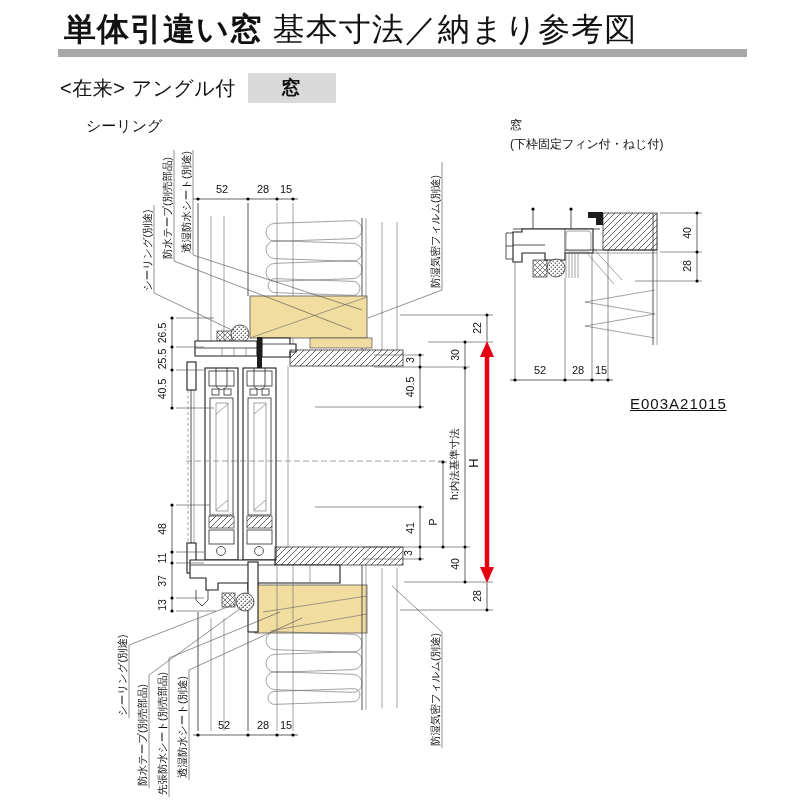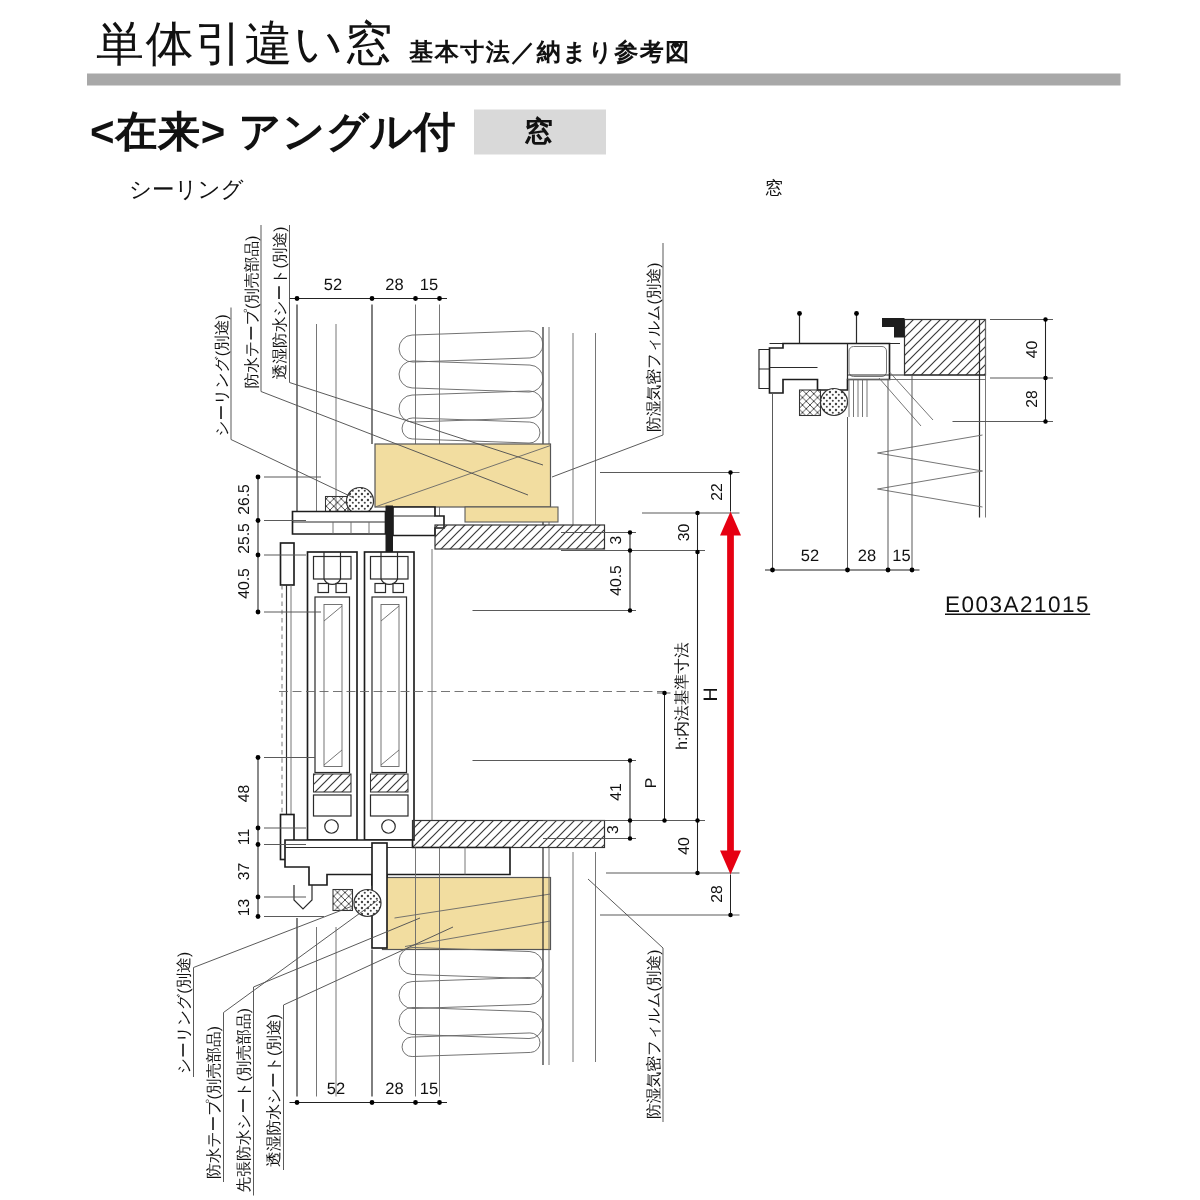--- a/index.html
+++ b/index.html
@@ -1,23 +1,23 @@
 <!DOCTYPE html>
 <html><head>
 <meta charset="utf-8">
 <style>
   html,body{margin:0;padding:0;background:#fff;}
   .page{position:relative;width:800px;height:800px;background:#fff;overflow:hidden;
         font-family:"Liberation Sans","DejaVu Sans",sans-serif;color:#111;}
   .title-row{position:absolute;left:64px;top:8px;white-space:nowrap;}
-  .title-main{font-size:32px;font-weight:normal;letter-spacing:1px;}
-  .title-sub{font-size:16px;font-weight:bold;margin-left:10px;letter-spacing:1px;}
+  .title-main{font-size:32px;font-weight:bold;letter-spacing:1px;}
+  .title-sub{font-size:32px;font-weight:normal;margin-left:10px;letter-spacing:1px;}
   .title-bar{position:absolute;left:58px;top:49px;width:689px;height:8px;background:#a8a8a8;}
   .subtitle-row{position:absolute;left:60px;top:73px;height:30px;display:flex;align-items:center;}
-  .subtitle-text{font-size:28px;font-weight:bold;white-space:nowrap;letter-spacing:0.5px;}
+  .subtitle-text{font-size:20px;font-weight:normal;white-space:nowrap;letter-spacing:0.5px;}
   .subtitle-box{margin-left:12px;width:88px;height:30px;background:#d9d9d9;display:flex;
                 align-items:center;justify-content:center;font-size:19px;font-weight:bold;letter-spacing:2px;}
   .section-title{position:absolute;left:86px;top:117px;font-size:15px;}
   .right-note{position:absolute;left:510px;top:116px;font-size:12px;line-height:19px;white-space:nowrap;}
   .code-label{position:absolute;left:630px;top:395px;font-size:15px;letter-spacing:1px;text-decoration:underline;}
   svg{position:absolute;}
   svg text{font-family:"Liberation Sans","DejaVu Sans",sans-serif;fill:#111;}
   .dim{font-size:11px;}
   .dimr{font-size:10.5px;}
   .lbl{font-size:10.5px;}
@@ -39,20 +39,21 @@
 
   <div class="subtitle-row">
     <span class="subtitle-text">&lt;在来&gt; アングル付</span>
     <span class="subtitle-box">窓</span>
   </div>
 
   <div class="section-title">シーリング</div>
 
   <div class="right-note">
     <div>窓</div>
+    <div>(下枠固定フィン付・ねじ付)</div>
   </div>
 
   <svg style="left:90px;top:140px;" width="410" height="660" viewBox="90 140 410 660">
     <defs>
       <pattern id="hatch" width="6" height="6" patternUnits="userSpaceOnUse">
         <path d="M-1.5,1.5 L1.5,-1.5 M0,6 L6,0 M4.5,7.5 L7.5,4.5" stroke="#3a3a3a" stroke-width="0.8"></path>
       </pattern>
       <pattern id="xhatch" width="5" height="5" patternUnits="userSpaceOnUse">
         <path d="M0,5 L5,0 M0,0 L5,5" stroke="#3a3a3a" stroke-width="0.6"></path>
       </pattern>

